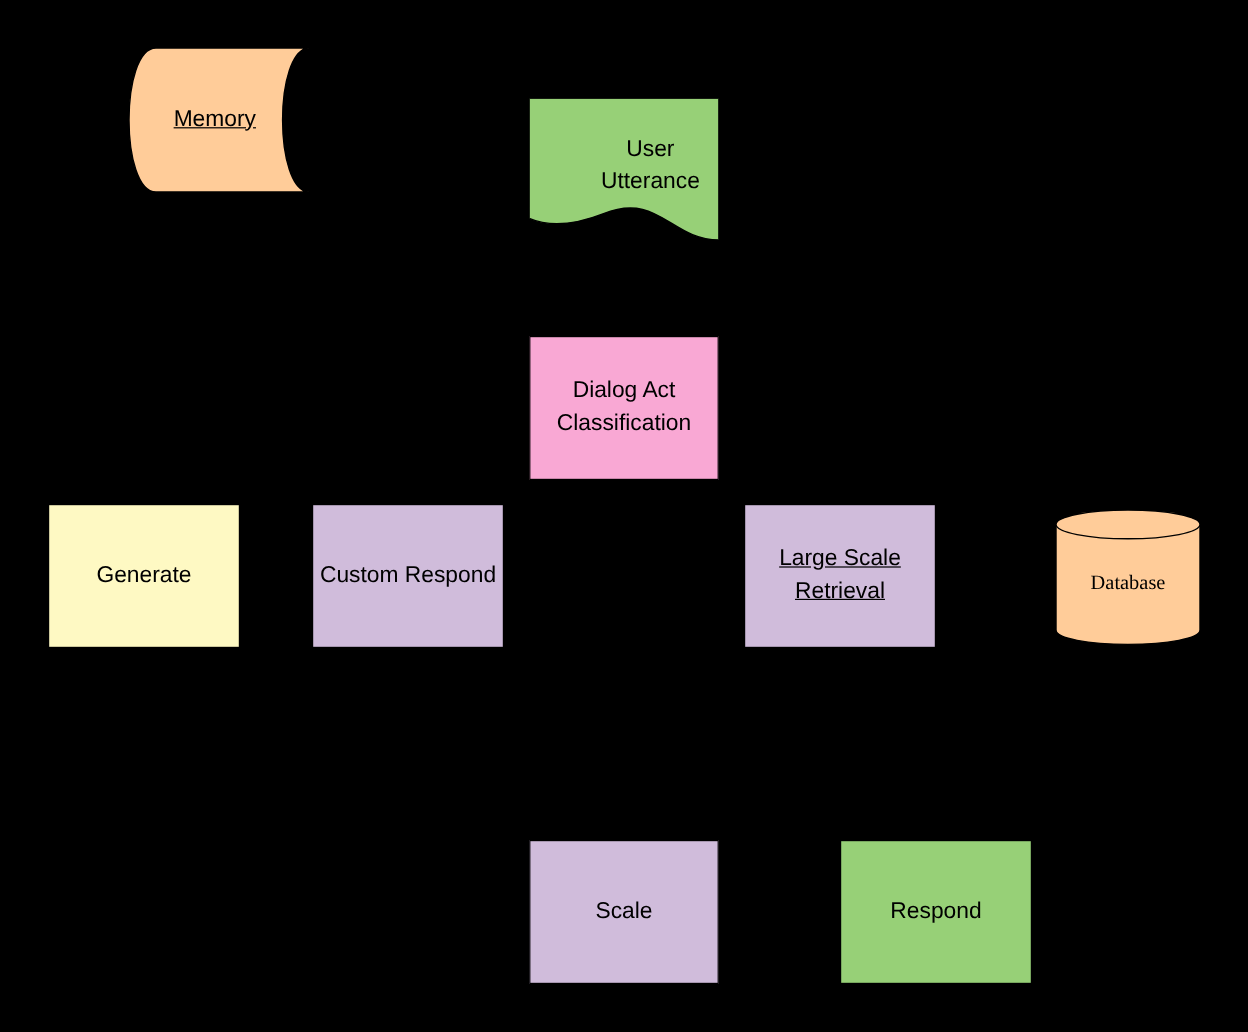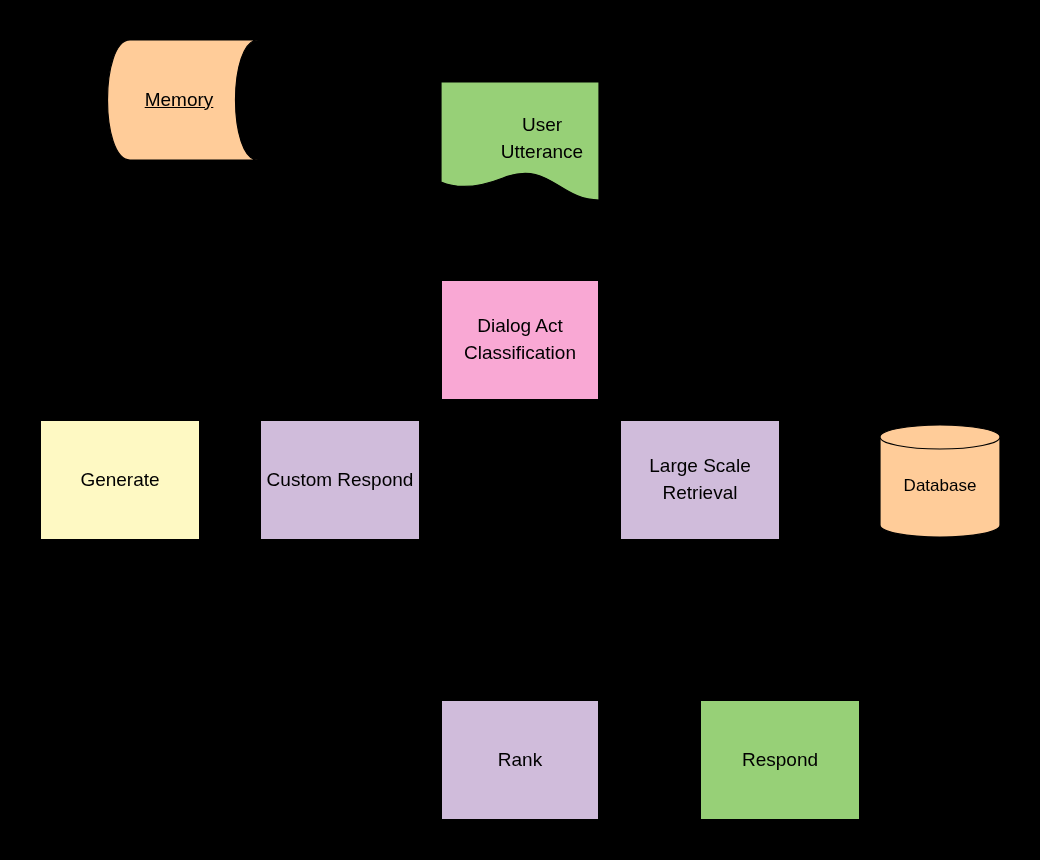--- a/index.html
+++ b/index.html
@@ -88,34 +88,34 @@
   </div>
 
   <div class="node rect" id="node-generate" style="left:40px; top:420px; width:160px; height:120px; background:#fef9c3;">
     <span class="node-label">Generate</span>
   </div>
 
   <div class="node rect" id="node-custom-script" style="left:260px; top:420px; width:160px; height:120px; background:#D0BCDB;">
     <span class="node-label">Custom Respond</span>
   </div>
 
-  <div class="node rect" id="node-large-scale-retrieval" style="left:620px; top:420px; width:160px; height:120px; background:#D0BCDB;">
+  <div class="node rect" id="node-large-scale-retrieval" style="left:620px; top:420px; width:160px; height:120px; background:#D0BCDB;text-decoration:underline;">
     <span class="node-label">Large Scale
 Retrieval</span>
   </div>
 
   <div class="node svg-node" id="node-database" style="left:880px; top:424px; width:120px; height:114px;">
     <svg viewBox="0 0 120 114" preserveAspectRatio="none">
       <path d="M 0 13 L 0 101 C 0 108 27 113 60 113 C 93 113 120 108 120 101 L 120 13 Z" fill="#FFCC99" stroke="#000000" stroke-width="1.2" vector-effect="non-scaling-stroke"></path>
       <ellipse cx="60" cy="13" rx="60" ry="12" fill="#FFCC99" stroke="#000000" stroke-width="1.2" vector-effect="non-scaling-stroke"></ellipse>
     </svg>
-    <span class="node-label" style="font-size:17px; margin-top:10px;">Database</span>
+    <span class="node-label" style="font-size:17px; margin-top:10px;font-family:Liberation Serif, serif;">Database</span>
   </div>
 
   <div class="node rect" id="node-rank" style="left:441px; top:700px; width:158px; height:120px; background:#D0BCDB;">
-    <span class="node-label">Rank</span>
+    <span class="node-label">Scale</span>
   </div>
 
   <div class="node rect" id="node-respond" style="left:700px; top:700px; width:160px; height:120px; background:#97D077;">
     <span class="node-label">Respond</span>
   </div>
 
 </div>
 
 </body></html>

